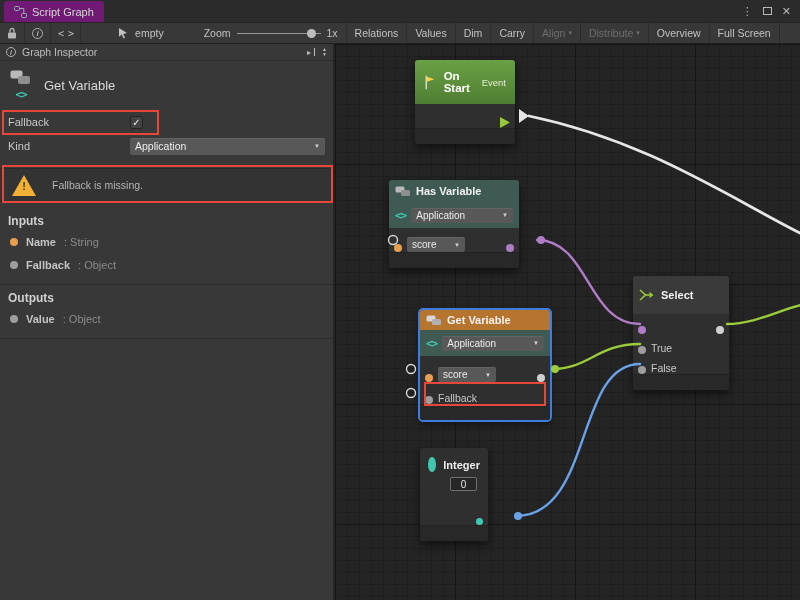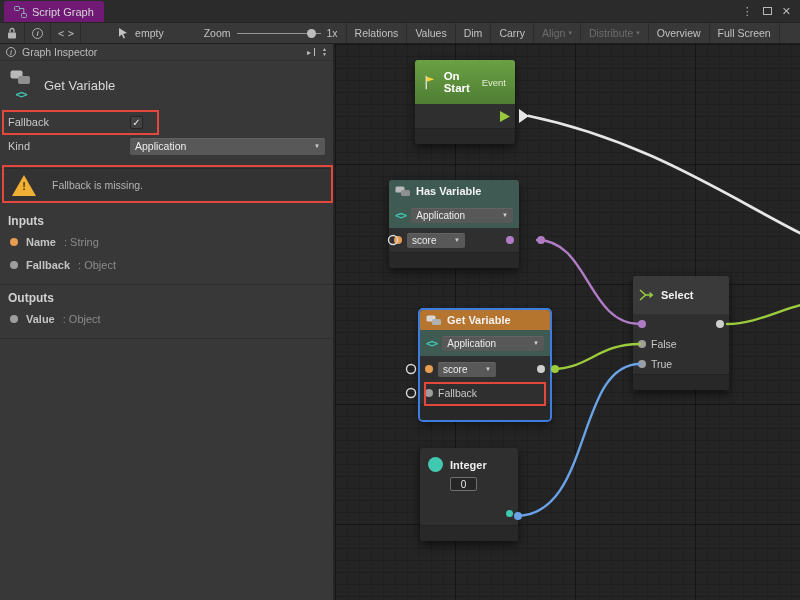--- a/index.html
+++ b/index.html
@@ -91,21 +91,21 @@
 
   .node { position:absolute; border-radius:3px; background:#2f2f2f;
     box-shadow:0 4px 10px rgba(0,0,0,.55); font-size:11px; color:#e2e2e2; z-index:1; }
   .node-selected { box-shadow:0 0 0 2px var(--selection_blue,#3e7de0), 0 4px 10px rgba(0,0,0,.55); }
   .n-h1 { display:flex; align-items:center; gap:5px; height:22px; padding:0 6px;
     border-radius:3px 3px 0 0; font-weight:bold; color:#f2f2f2; }
   .n-h2 { display:flex; align-items:center; gap:5px; height:26px; padding:0 6px; }
   .teal-h { background:var(--header_teal,#3f5a52); }
   .orange-h { background:var(--header_orange,#b5752f); }
   .select-h { height:38px; background:#3a3a3a; border-radius:3px 3px 0 0; gap:7px; }
-  .n-row { display:flex; align-items:center; gap:5px; padding:0 5px; height:24px; }
+  .n-row { display:flex; align-items:flex-end; gap:5px; padding:0 5px; height:24px; }
   .n-row.short { height:20px; }
   .n-label { font-size:10.5px; color:#c8c8c8; }
   .n-footer { height:16px; background:#282828; border-top:1px solid #222; border-radius:0 0 3px 3px; }
   .ml-auto { margin-left:auto; }
   .mini-dd { width:58px; height:15px; font-size:10px; }
   .app-dd { flex:1; height:15px; font-size:10px; }
 
   .onstart-h { display:flex; align-items:center; gap:8px; height:44px; padding:0 9px;
     background:linear-gradient(var(--header_green_top,#6aa144),var(--header_green_bottom,#4f7d33));
     border-radius:3px 3px 0 0; }
@@ -362,30 +362,30 @@
           <path d="M10.5 3.8 L14.5 7 L10.5 10.2 Z" fill="#97c93d"></path>
         </svg>
         <span>Select</span>
       </div>
       <div class="n-row short">
         <span class="dot purple"></span>
         <span class="dot light ml-auto"></span>
       </div>
       <div class="n-row short">
         <span class="dot grey"></span>
-        <span class="n-label">False</span>
+        <span class="n-label">True</span>
       </div>
       <div class="n-row short">
         <span class="dot grey"></span>
-        <span class="n-label">True</span>
+        <span class="n-label">False</span>
       </div>
       <div class="n-footer"></div>
     </div>
 
-    <div class="node" style="left:85px;top:404px;width:98px;">
+    <div class="node" style="left:85px;top:404px;width:68px;">
       <div class="int-main">
         <div class="int-top">
           <span class="big-teal-circle"></span>
           <span class="int-title">Integer</span>
         </div>
         <div class="int-field">0</div>
       </div>
       <div class="n-row">
         <span class="dot teal ml-auto"></span>
       </div>

